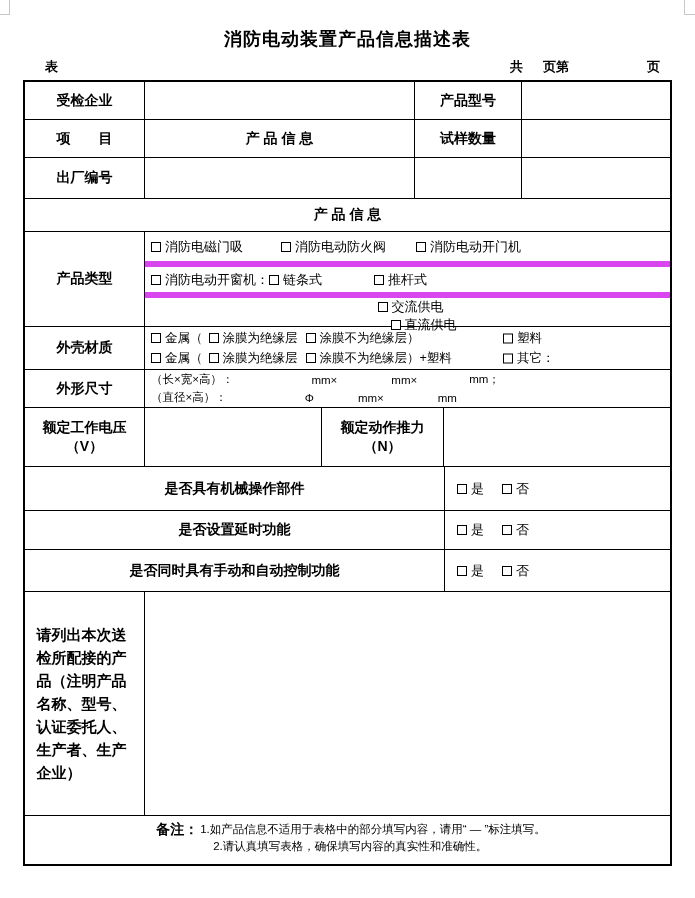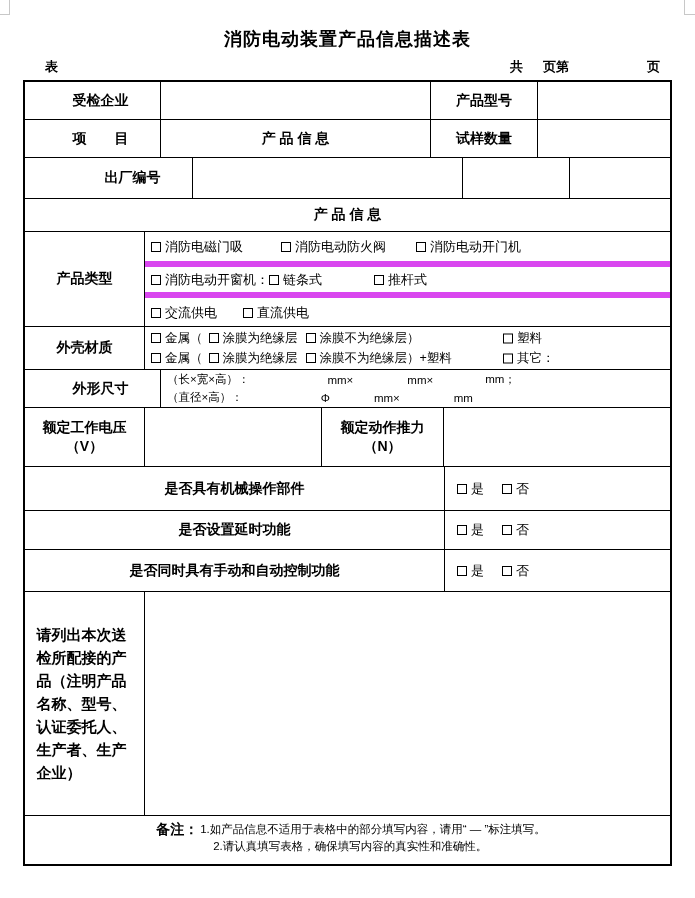--- a/index.html
+++ b/index.html
@@ -31,32 +31,32 @@
   .row.last { border-bottom:none; }
   .cell { border-right:1px solid #000; display:flex; align-items:center; min-width:0; }
   .cell.end { border-right:none; }
   .lab { justify-content:center; font-weight:bold; font-size:14px;
     text-align:center; white-space:pre; }
   .grow { flex:1; }
 
   .w120 { width:120px; } .w270 { width:270px; } .w107 { width:107px; }
   .w177 { width:177px; } .w122 { width:122px; } .w420 { width:420px; }
 
-  .h38 { height:38px;padding-left:16px; } .h41 { height:41px;padding-left:48px; } .h33 { height:33px; }
+  .h38 { height:38px; } .h41 { height:41px; } .h33 { height:33px; }
   .h95 { height:95px; } .h43 { height:43px; } .h59 { height:59px; }
   .h44 { height:44px; } .h39 { height:39px; } .h42 { height:42px; }
   .h224 { height:224px; } .h48 { height:48px; }
 
   .center-full { justify-content:center; width:100%; font-weight:bold;
     font-size:14px; white-space:pre; }
 
   .subcol { display:flex; flex-direction:column; flex:1; min-width:0; }
   .sub { display:flex; align-items:center; border-bottom:6px solid #d946ef;
     padding-left:6px; font-size:13px; flex:none; }
-  .sub.last { border-bottom:none; }
+  .sub.last { border-bottom:none;flex-direction:column; }
   .sh35 { height:35px; } .sh31 { height:31px; } .sh29 { height:29px; }
 
   .opt { display:inline-flex; align-items:center; white-space:pre; }
   .cbx { width:10px; height:10px; border:1px solid #000; margin-right:4px;
     flex:none; background:#fff; }
   .ml38 { margin-left:38px; } .ml30 { margin-left:30px; } .ml52 { margin-left:52px; }
   .ml26 { margin-left:26px; } .ml18 { margin-left:18px; }
 
   .mat-wrap { display:flex; flex-direction:column; justify-content:center;
     padding-left:6px; flex:1; }

